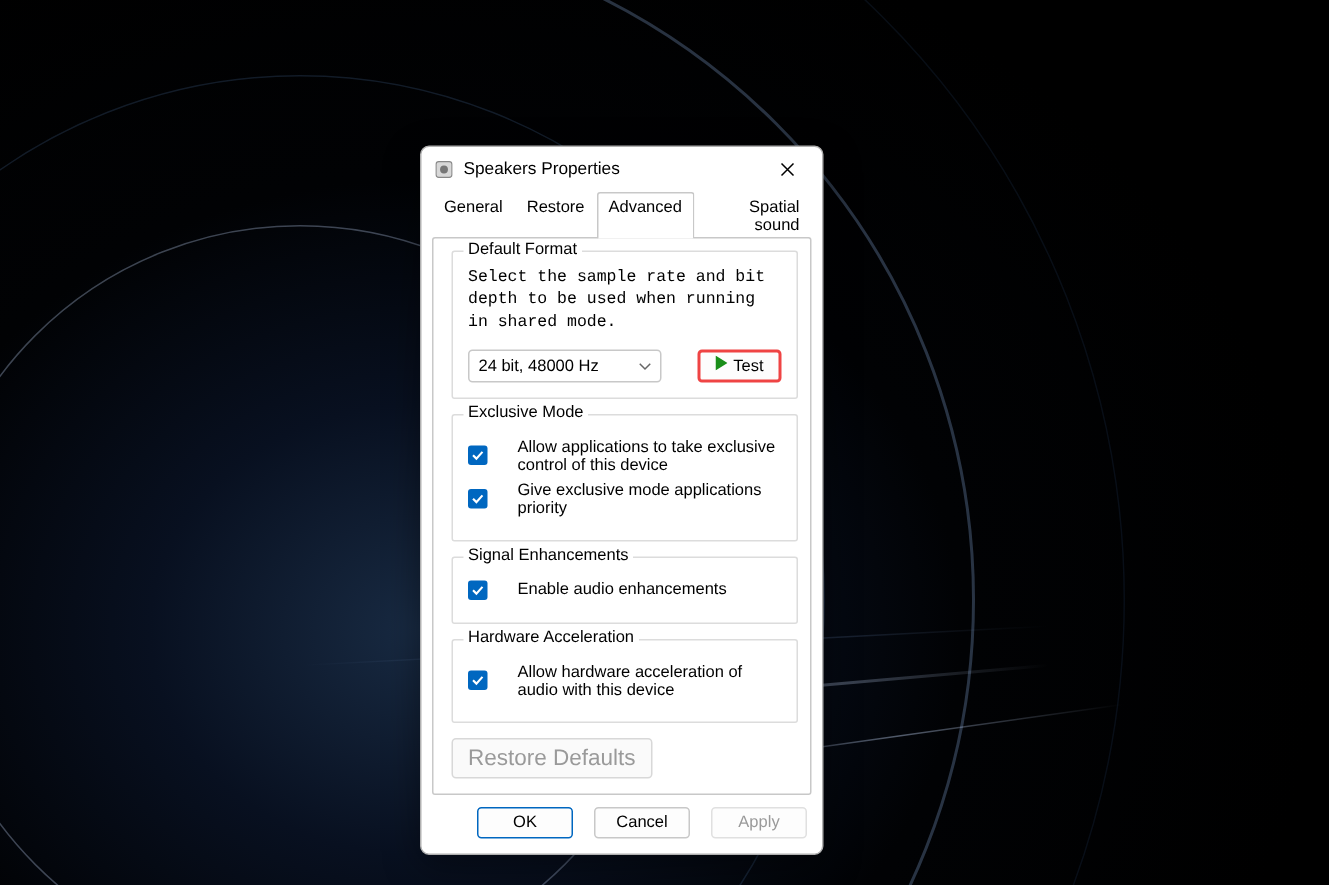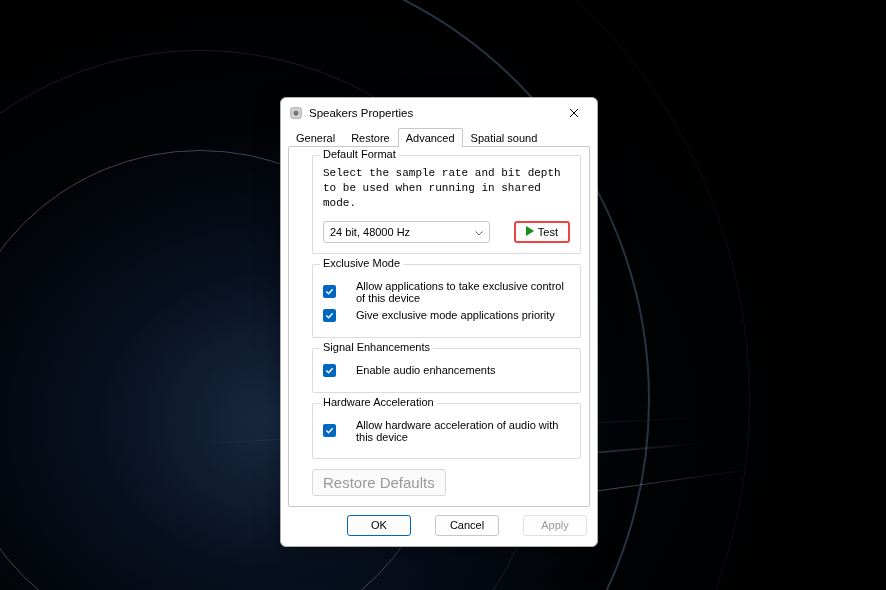--- a/index.html
+++ b/index.html
@@ -34,21 +34,21 @@
     pointer-events: none;
   }
   .streak.st1 { width: 400px; left: 300px; top: 460px; transform: rotate(-5deg); height:2px;}
   .streak.st2 { width: 300px; left: 450px; top: 490px; transform: rotate(-8deg); }
   .streak.st3 { width: 500px; left: 200px; top: 430px; transform: rotate(-3deg); background: linear-gradient(90deg, transparent, rgba(150,190,255,0.25), transparent);}
 
   .dialog {
     position: absolute;
     left: 280px;
     top: 97px;
-    width: 318px;
+    width: 269px;
     background: #fff;
     border: 1px solid #b0b0b0;
     border-radius: 6px;
     box-shadow: 0 8px 24px rgba(0,0,0,0.4);
     color: #000;
   }
   .titlebar {
     display: flex;
     align-items: center;
     padding: 5px 8px 4px 8px;
@@ -67,20 +67,21 @@
     display: flex; align-items: center; justify-content: center;
     border-radius: 3px;
     cursor: default;
   }
 
   .tabs {
     display: flex;
     padding: 0 7px;
     border-bottom: none;
     position: relative;
+    text-align: right;
   }
   .tab {
     padding: 3px 7px;
     font-size: 11px;
     border: 1px solid transparent;
     border-bottom: none;
     position: relative;
     top: 1px;
     cursor: default;
   }
@@ -89,21 +90,21 @@
     background: #fff;
     border-top-left-radius: 2px;
     border-top-right-radius: 2px;
     z-index: 2;
   }
   .tab-panel {
     margin: 0 7px;
     border: 1px solid #c8c8c8;
     border-radius: 2px;
     background: #fff;
-    padding: 8px 8px 10px 23px;
+    padding: 8px 8px 10px 12px;
     position: relative;
   }
   .group {
     border: 1px solid #dcdcdc;
     border-radius: 2px;
     padding: 10px 10px 10px 10px;
     margin-bottom: 10px;
     position: relative;
   }
   .group-title {
@@ -169,21 +170,21 @@
     border-radius: 3px;
     background: #fafafa;
     color: #9a9a9a;
     padding: 4px 10px;
     font-size: 15px;
     display: inline-block;
   }
   .footer {
     display: flex;
     justify-content: flex-end;
-    gap: 24px;
+    gap: 14px;
     padding: 8px 10px 10px 10px;
   }
   .footer .fbtn {
     width: 64px;
     height: 21px;
     border: 1px solid #c8c8c8;
     border-radius: 3px;
     background: #fdfdfd;
     font-size: 11px;
     display: inline-flex;

